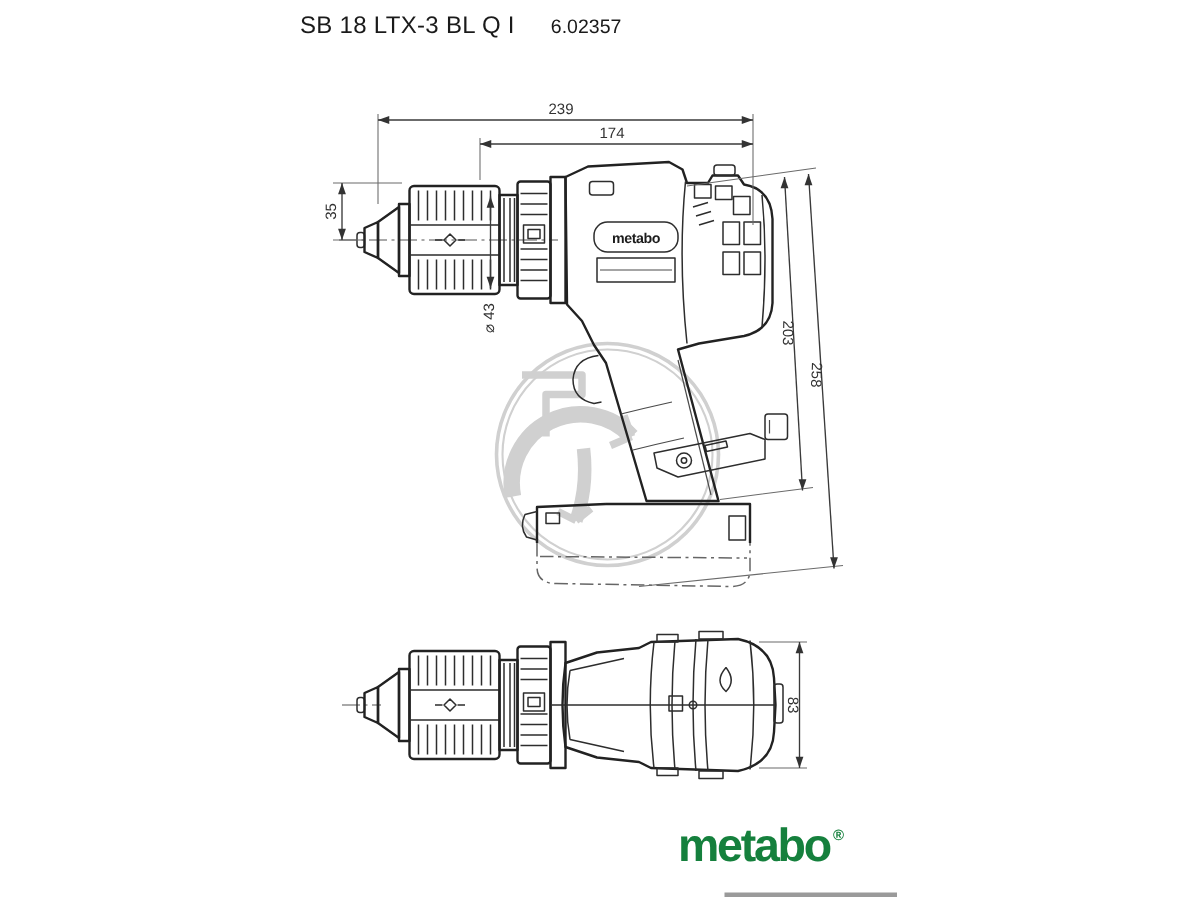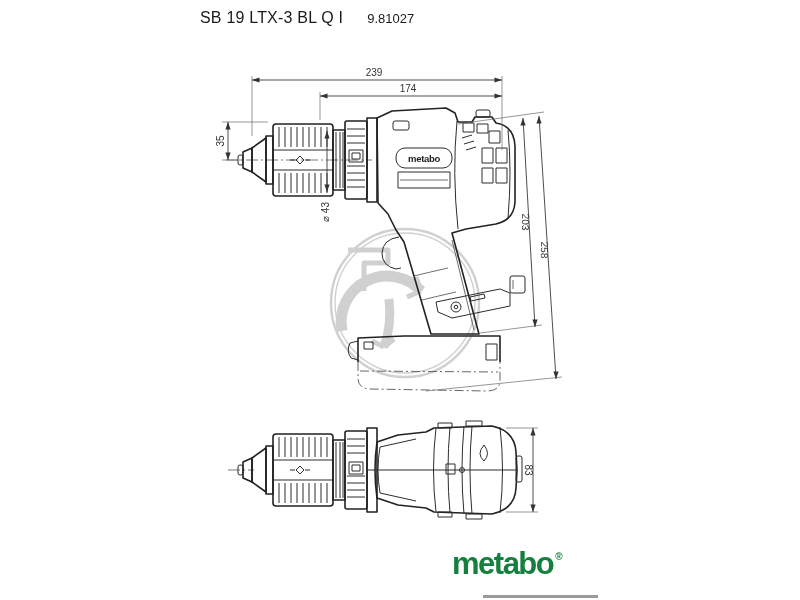--- a/index.html
+++ b/index.html
@@ -25,22 +25,22 @@
   .wm{fill:none;stroke:#cbcbcb;stroke-linejoin:round;}
   text.dl{font-family:"Liberation Sans",sans-serif;font-size:10px;fill:#333;}
   text.bl{font-family:"Liberation Sans",sans-serif;font-size:9.5px;font-weight:700;fill:#1c1c1c;letter-spacing:-0.3px;}
 </style>
 </head>
 <body>
 
 <div class="page">
 
   <div class="header">
-    <span class="title">SB 19 LTX-3 BL Q I</span>
-    <span class="sku">9.81027</span>
+    <span class="title">SB 18 LTX-3 BL Q I</span>
+    <span class="sku">6.02357</span>
   </div>
 
   <svg width="800" height="600" viewBox="0 0 800 600">
 
     <g opacity="0.9">
       <circle class="wm" cx="405" cy="303" r="74" stroke-width="2.4"></circle>
       <circle class="wm" cx="405" cy="303" r="70" stroke-width="1.4"></circle>
       <path class="wm" stroke-width="5" d="M348,250 L388,250 L388,263 L364,263 L364,291"></path>
       <path class="wm" stroke-width="11" d="M342,331 A46,46 0 0 1 421,291"></path>
       <path class="wm" stroke-width="5" d="M421,291 L407,297 M421,291 L416,277"></path>

